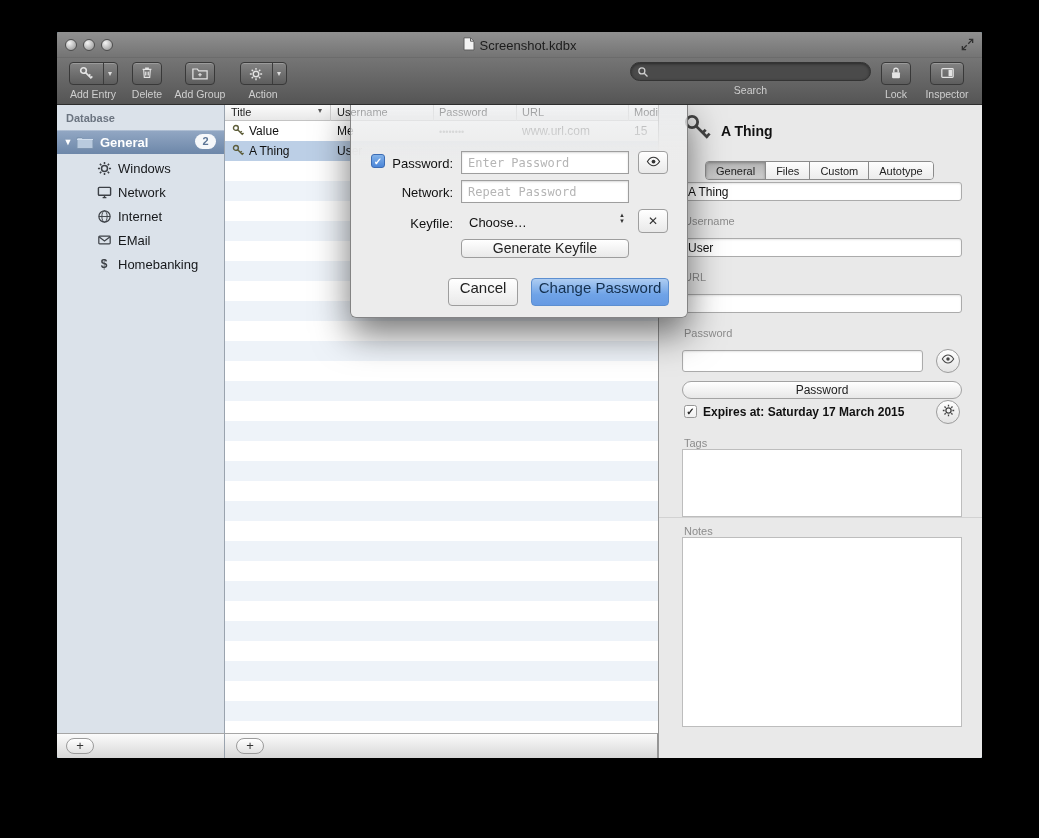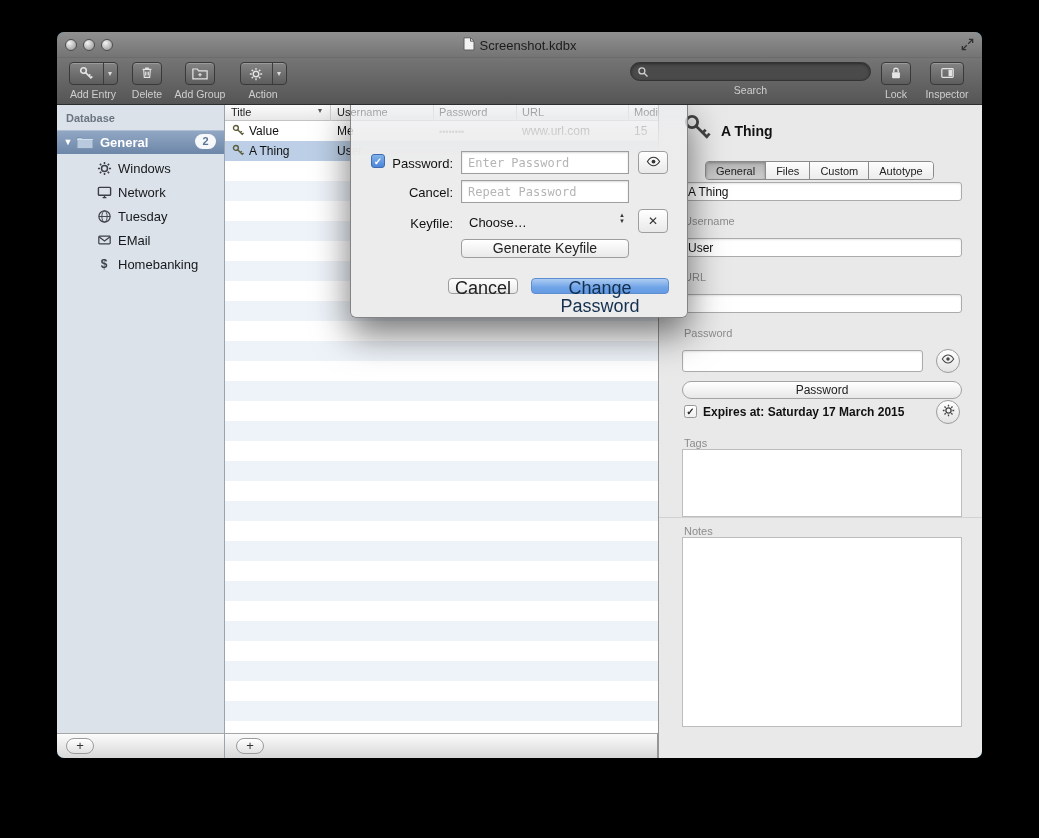--- a/index.html
+++ b/index.html
@@ -1,18 +1,18 @@
 <!DOCTYPE html>
 <html><head>
 <meta charset="utf-8">
 <style>
   * { margin:0; padding:0; box-sizing:border-box; }
   html,body { width:1039px; height:838px; background:#000; font-family:"Liberation Sans",sans-serif; position:relative; overflow:hidden; }
 
-  .window { position:absolute; left:57px; top:32px; width:925px; height:726px; border-radius:7px;
+  .window { position:absolute; left:57px; top:32px; width:925px; height:726px; border-radius:1px;
             background:#0369a1; overflow:hidden; box-shadow:0 0 0 1px rgba(0,0,0,.85), 0 18px 45px rgba(0,0,0,.6); }
 
   
   .titlebar { position:absolute; left:0; top:0; width:100%; height:26px; z-index:60;
               background:linear-gradient(#909090,#747474); border-bottom:1px solid rgba(0,0,0,.25); }
   .light { position:absolute; top:7px; width:12px; height:12px; border-radius:50%;
            background:radial-gradient(circle at 35% 30%, #f4f4f4, #b6b6b6 60%, #8e8e8e); border:1px solid #4e4e4e; }
   .title-wrap { position:absolute; left:0; right:0; top:0; height:26px; display:flex; align-items:center;
                 justify-content:center; gap:5px; color:#1c1c1c; font-size:13px; }
   .fs-icon { position:absolute; right:7px; top:5px; color:#303030; }
@@ -101,21 +101,21 @@
   .sheet-input::placeholder { color:#b5b5b5; font-family:"DejaVu Sans Mono",monospace; font-size:12px; }
   .checkbox-blue { position:absolute; left:20px; top:52px; width:14px; height:14px; border-radius:3px;
                    background:linear-gradient(#83b3ea,#4b85d8); border:1px solid #3c6cb4; color:#fff; font-size:10px;
                    font-weight:bold; display:flex; align-items:center; justify-content:center; }
   .sq-btn { position:absolute; left:287px; width:30px; height:23px; border-radius:4px;
             background:linear-gradient(#fff,#e9e9e9); border:1px solid #9e9e9e; display:flex; align-items:center;
             justify-content:center; color:#333; font-size:12px; }
   .choose { position:absolute; left:118px; top:113px; font-size:13px; color:#111; }
   .popup-arrows { position:absolute; left:268px; top:110px; display:flex; flex-direction:column; font-size:6px;
                   line-height:6px; color:#333; }
-  .btn { position:absolute; height:16px; border-radius:4px; font-size:18px; text-align:center; line-height:18px; }
+  .btn { position:absolute; height:28px; border-radius:4px; font-size:15px; text-align:center; line-height:18px; }
   .btn-plain { background:linear-gradient(#ffffff,#e9e9e9); border:1px solid #9d9d9d; color:#222; }
   .btn-default { background:linear-gradient(#aecdf2,#6fa3e7 60%,#669ae3); border:1px solid #5d8fd0; color:#14304f; }
 </style>
 </head>
 <body>
 
 <div class="window">
 
   <div class="titlebar">
     <span class="light" style="left:8px"></span>
@@ -267,21 +267,21 @@
     </div>
 
     <div class="sb-item" style="top:99px">
       <span class="icn">
         <svg width="15" height="15" viewBox="0 0 16 16">
             <circle cx="8" cy="8" r="6" fill="none" stroke="currentColor" stroke-width="1.3"></circle>
             <ellipse cx="8" cy="8" rx="2.8" ry="6" fill="none" stroke="currentColor" stroke-width="1"></ellipse>
             <path d="M2 8h12" stroke="currentColor" stroke-width="1"></path>
           </svg>
       </span>
-      <span>Tuesday</span>
+      <span>Internet</span>
     </div>
 
     <div class="sb-item" style="top:123px">
       <span class="icn">
         <svg width="15" height="14" viewBox="0 0 16 16">
             <rect x="1.5" y="3.5" width="13" height="9" rx="1" fill="none" stroke="currentColor" stroke-width="1.4"></rect>
             <path d="M2 4.5l6 4.5 6-4.5" fill="none" stroke="currentColor" stroke-width="1.4"></path>
           </svg>
       </span>
       <span>EMail</span>
@@ -407,21 +407,21 @@
     <input class="sheet-input" style="top: 49px;" type="text" placeholder="Enter Password">
     <span class="sq-btn" style="top:49px">
       <span>
         <svg width="15" height="15" viewBox="0 0 16 16">
             <path d="M1.5 8C3.5 4.8 6 3.5 8 3.5S12.5 4.8 14.5 8C12.5 11.2 10 12.5 8 12.5S3.5 11.2 1.5 8z" fill="none" stroke="currentColor" stroke-width="1.2"></path>
             <circle cx="8" cy="8" r="2" fill="currentColor"></circle>
           </svg>
       </span>
     </span>
 
-    <span class="sheet-label" style="top:83px">Cancel:</span>
+    <span class="sheet-label" style="top:83px">Network:</span>
     <input class="sheet-input" style="top: 78px;" type="text" placeholder="Repeat Password">
 
     <span class="sheet-label" style="top:114px">Keyfile:</span>
     <span class="choose">Choose…</span>
     <span class="popup-arrows">
         <span>▲</span>
         <span>▼</span>
       </span>
     <span class="sq-btn" style="top:107px;height:24px">
       <span>✕</span>

